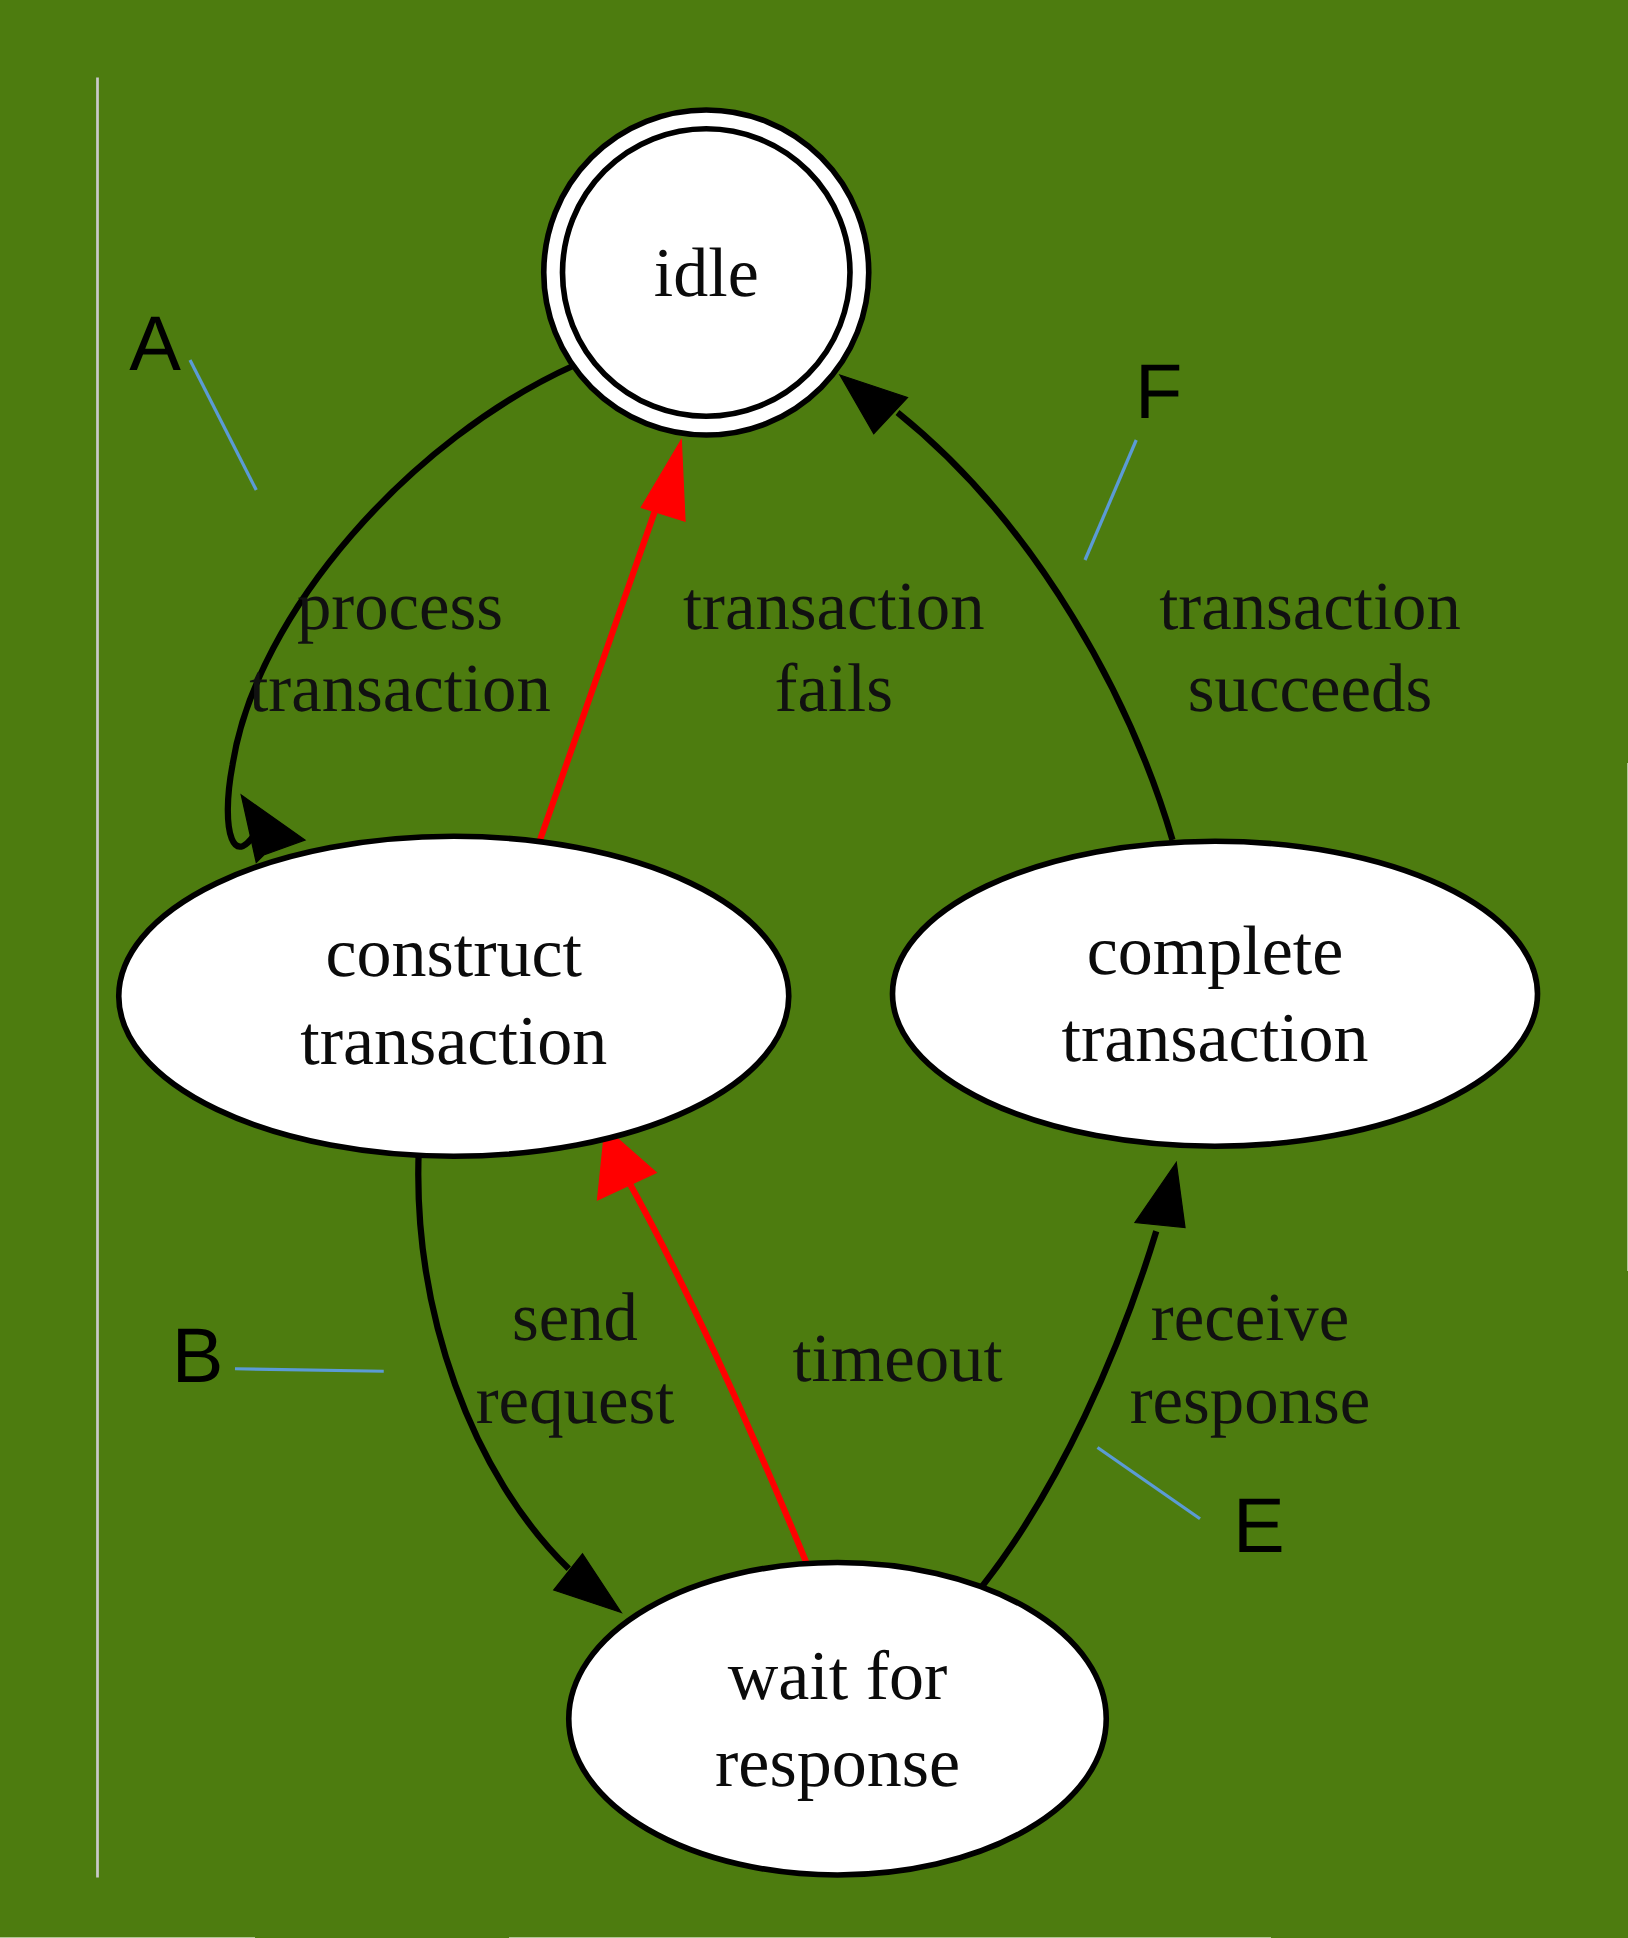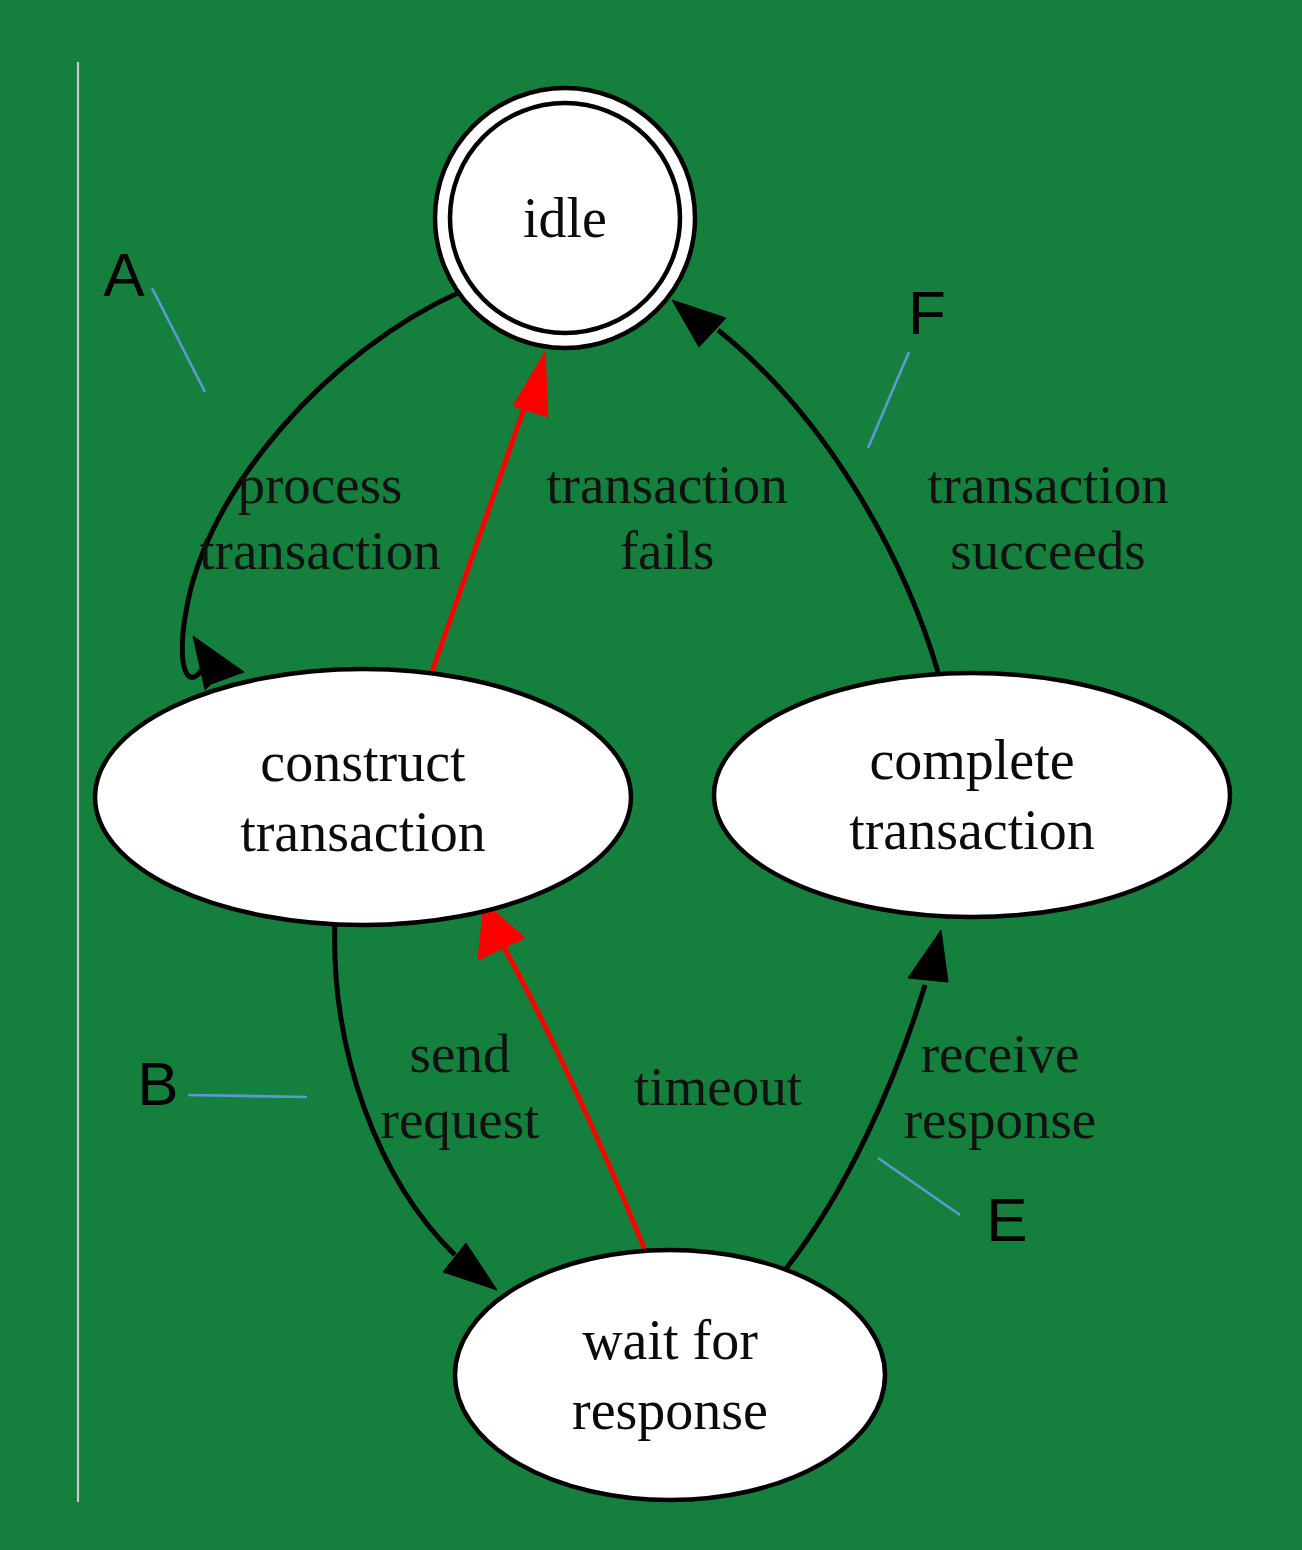--- a/index.html
+++ b/index.html
@@ -10,21 +10,21 @@
   body {
     width: 1302px;
     height: 1550px;
     font-family: "Liberation Serif", serif;
     overflow: hidden;
   }
   #diagram-root {
     position: relative;
     width: 1302px;
     height: 1550px;
-    background: #15803d;
+    background: #4d7c0f;
   }
   svg#fsm-svg {
     display: block;
     width: 1302px;
     height: 1550px;
   }
   .node-shape {
     fill: #ffffff;
     stroke: #000000;
     stroke-width: 4.5;

